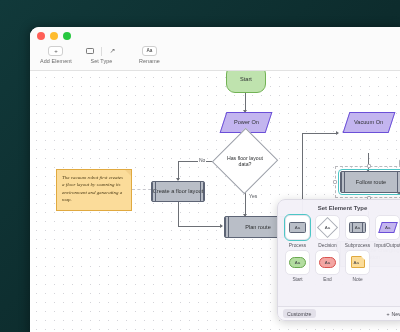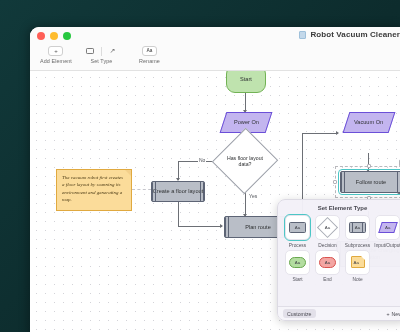--- a/index.html
+++ b/index.html
@@ -349,24 +349,20 @@
 <div id="desktop">
 
   <div id="window">
 
     <div class="titlebar">
       <div class="traffic">
         <span class="tl red"></span>
         <span class="tl yellow"></span>
         <span class="tl green"></span>
       </div>
-      <div class="doc-title">
-        <span class="doc-icon"></span>
-        <span>Robot Vacuum Cleaner</span>
-      </div>
     </div>
 
     <div class="toolbar">
 
       <div class="tb-group">
         <div class="tb-icons">
           <div class="tb-btn">
             <span>+</span>
           </div>
         </div>

